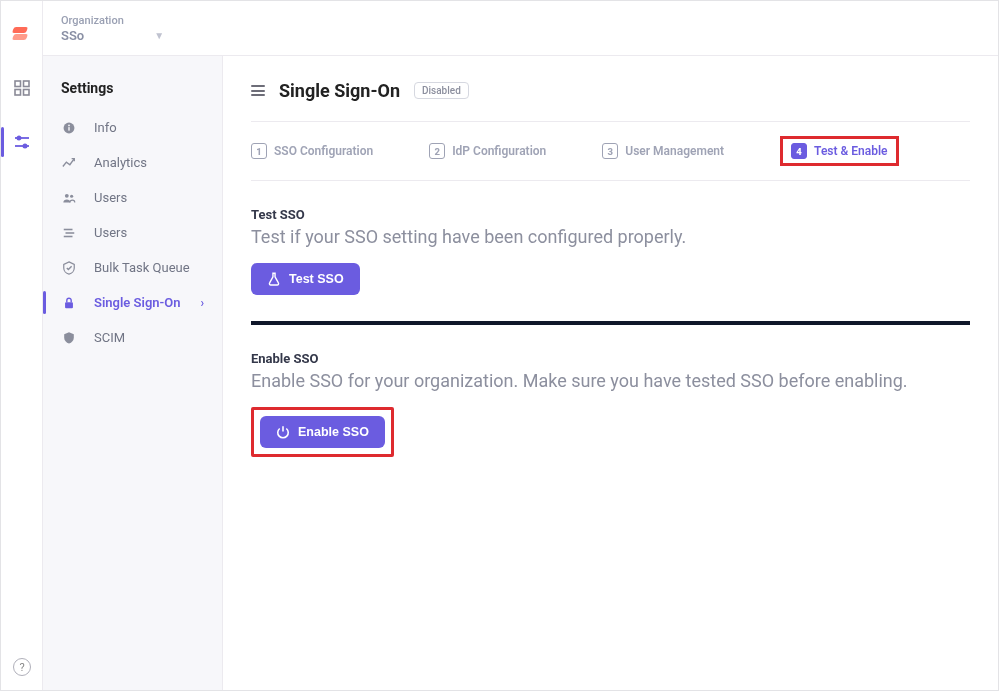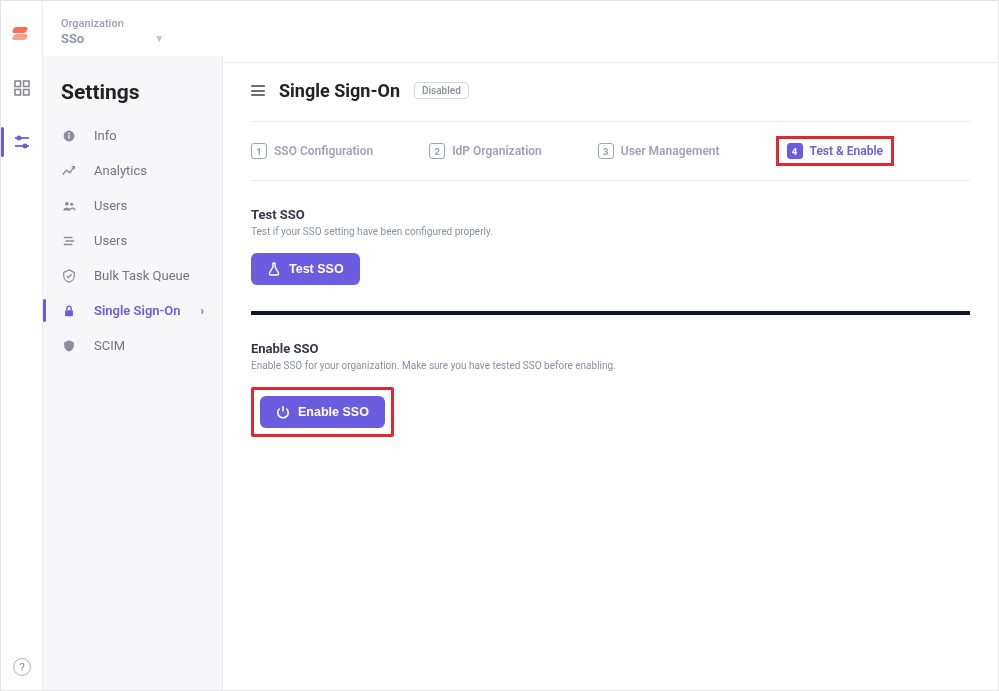--- a/index.html
+++ b/index.html
@@ -44,42 +44,42 @@
   }
   .help-icon {
     position:absolute; bottom:14px; left:12px; width:18px; height:18px;
     border:1.5px solid #b0b0ba; border-radius:50%;
     display:flex; align-items:center; justify-content:center;
     font-size:11px; color:#888; cursor:pointer;
   }
 
   
   .topbar {
-    position:absolute; left:42px; top:0; right:0; height:62px;
+    position:absolute; left:42px; top:0; right:0; height:55px;
     display:flex; align-items:center; padding-left:18px;
     border-bottom:1px solid #eceaef;
     background:#fff;
   }
   .org-block { display:flex; flex-direction:column; gap:1px; }
   .org-label { font-size:11px; color:#9aa0b3; font-weight:500; }
   .org-picker { display:flex; align-items:center; gap:70px; cursor:pointer; }
   .org-name { font-size:13px; color:#8a90a5; font-weight:600; }
   .caret-down { color:#c0c3d0; font-size:10px; }
 
   
   .columns {
     position:absolute; left:42px; top:55px; right:0; bottom:0;
     display:flex;
   }
   .sidebar {
     width:180px; background:#f7f7fa; border-right:1px solid #eceaef;
     padding:24px 0;
   }
   .sidebar h2 {
-    font-size:21px; font-weight:700; color:#222; padding:0 18px 14px;
+    font-size:14px; font-weight:700; color:#222; padding:0 18px 14px;
   }
   .nav-item {
     display:flex; align-items:center; gap:18px; padding:10px 18px;
     font-size:13px; color:#717585; cursor:pointer; position:relative;
   }
   .nav-item.active { color:#6b5ce0; font-weight:600; }
   .nav-item.active::before {
     content:""; position:absolute; left:0; top:6px; bottom:6px; width:3px; background:#6b5ce0; border-radius:2px;
   }
   .nav-chevron { margin-left:auto; color:#6b5ce0; font-size:12px; }
@@ -112,21 +112,21 @@
     width:16px; height:16px; border:1.4px solid currentColor; border-radius:3px;
     display:flex; align-items:center; justify-content:center;
     font-size:9.5px; font-weight:800;
   }
   .tab.active .tab-num { background:#6b5ce0; color:#fff; border-color:#6b5ce0; }
   .hl { border:3px solid #de2a2f; padding:4px 8px; }
 
   .section { padding-bottom:26px; }
   .section + .section { border-top:4px solid #0f172a; padding-top:26px; }
   .sec-title { font-size:13px; font-weight:700; color:#34384a; margin-bottom:4px; }
-  .sec-desc { font-size:10px; color:#8c8f9e; margin-bottom:16px; }
+  .sec-desc { font-size:18px; color:#8c8f9e; margin-bottom:16px; }
   .btn {
     display:inline-flex; align-items:center; gap:8px;
     background:#6b5ce0; color:#fff; font-size:12.5px; font-weight:700;
     border:none; border-radius:6px; padding:9px 16px; cursor:pointer;
   }
   .btn svg { width:14px; height:14px; }
   .hl-btn { display:inline-block; border:3px solid #de2a2f; padding:6px; border-radius:2px; }
 </style>
 </head>
 <body>
@@ -256,21 +256,21 @@
         <span class="badge">Disabled</span>
       </div>
 
       <div class="tabbar">
         <div class="tab">
           <span class="tab-num">1</span>
           <span>SSO Configuration</span>
         </div>
         <div class="tab">
           <span class="tab-num">2</span>
-          <span>IdP Organization</span>
+          <span>IdP Configuration</span>
         </div>
         <div class="tab">
           <span class="tab-num">3</span>
           <span>User Management</span>
         </div>
         <div class="hl">
           <div class="tab active">
             <span class="tab-num">4</span>
             <span>Test &amp; Enable</span>
           </div>

